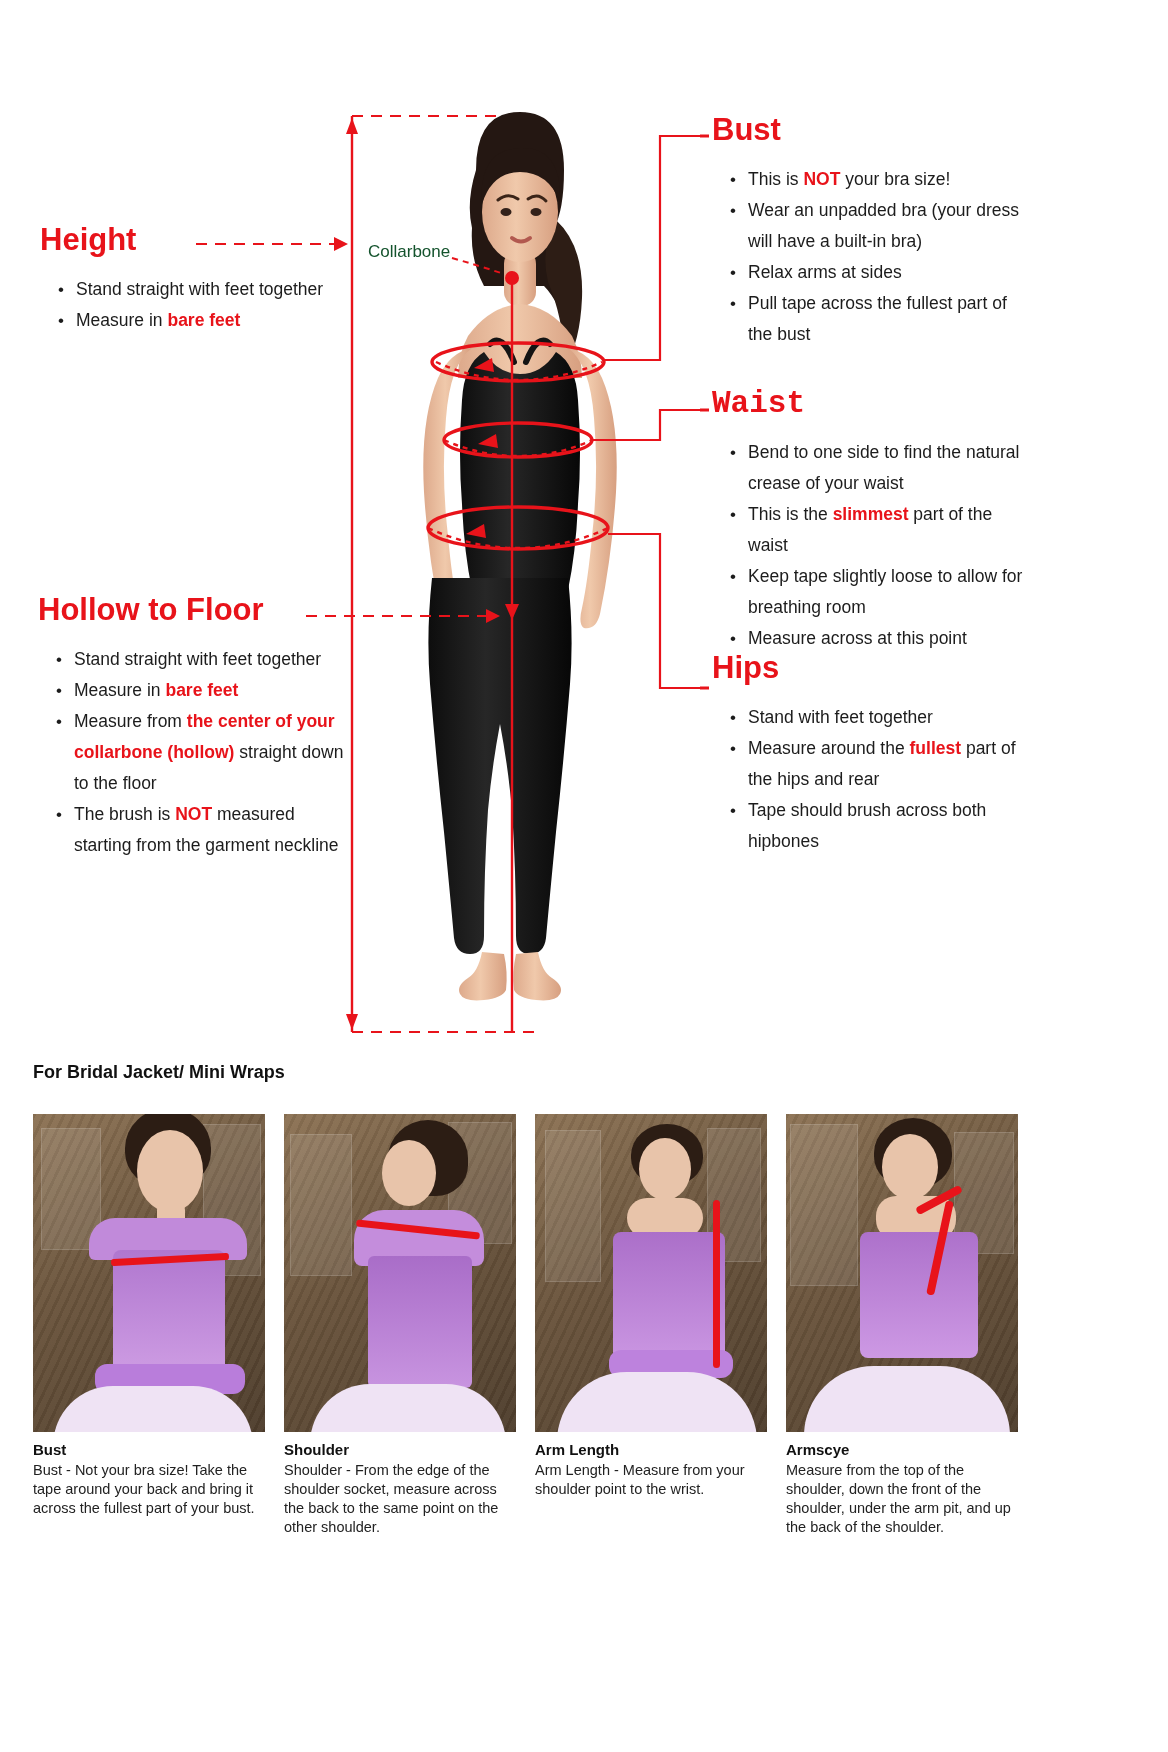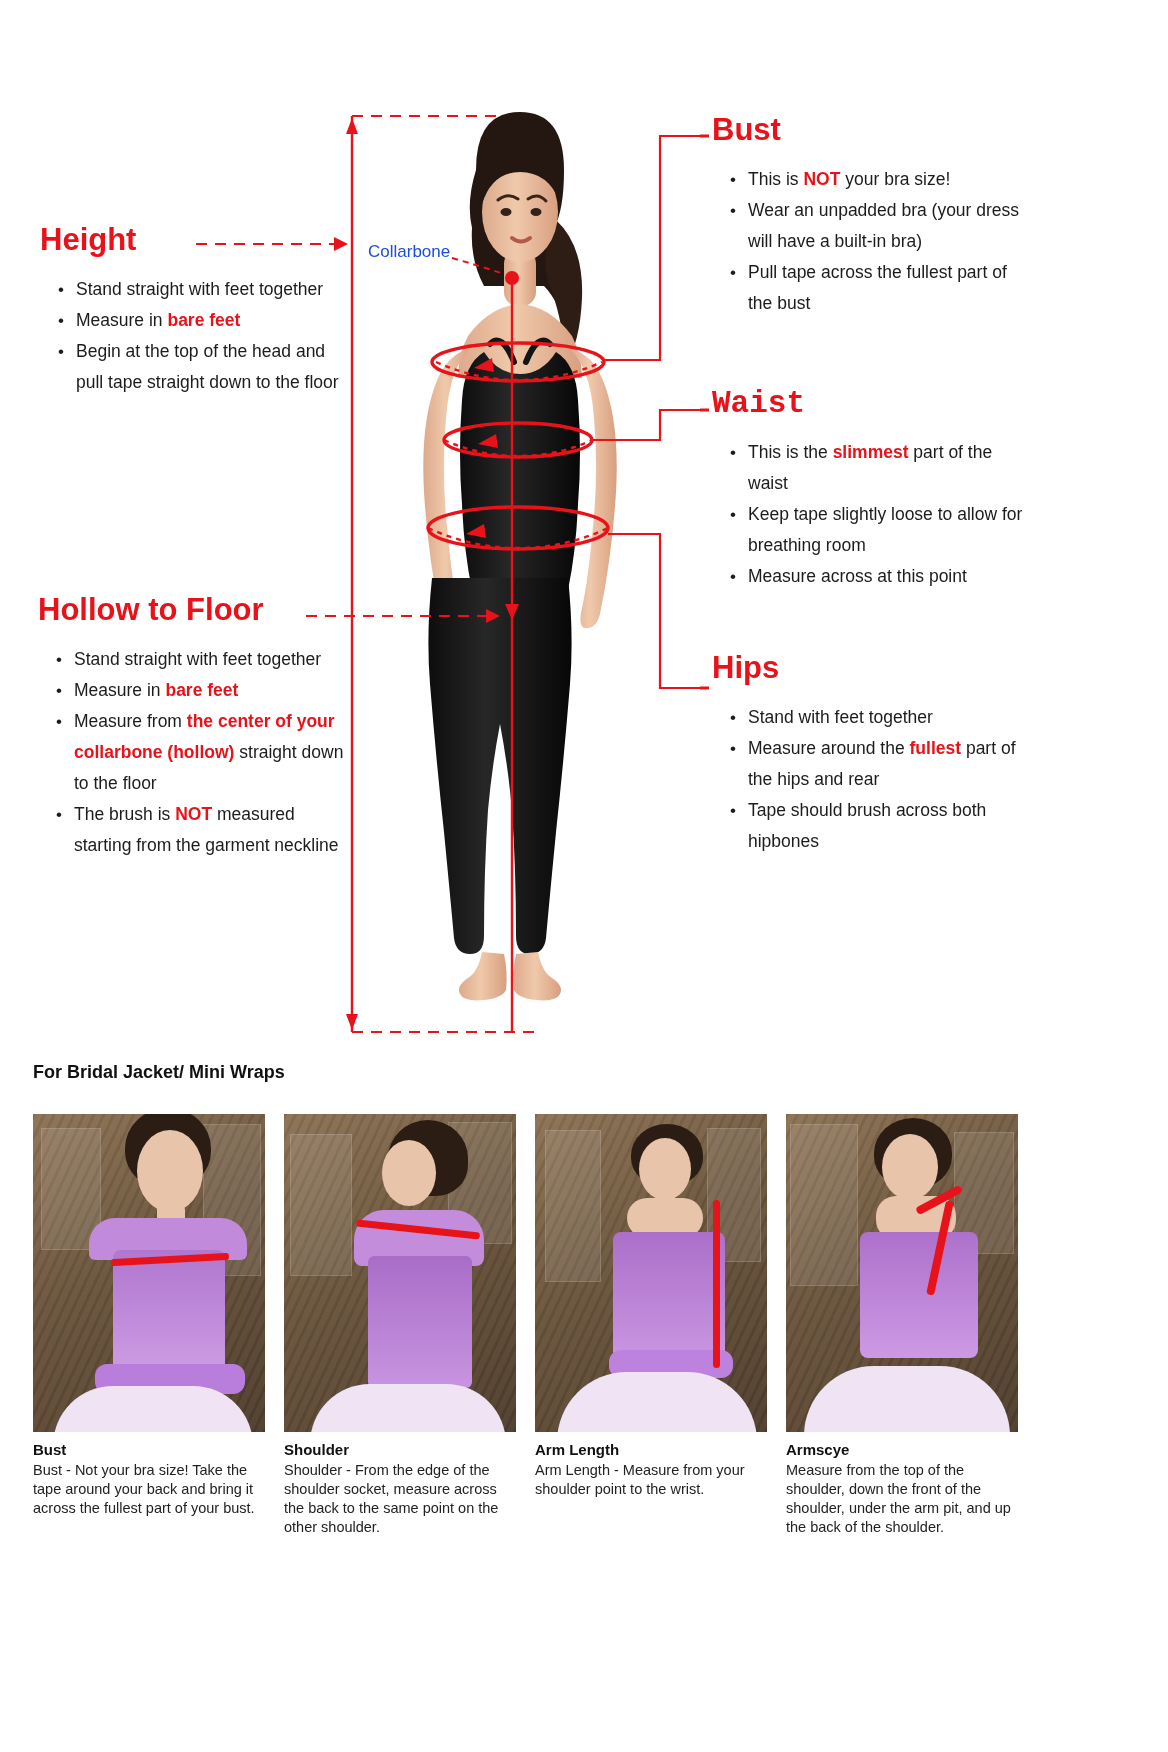--- a/index.html
+++ b/index.html
@@ -74,21 +74,21 @@
   #block-waist .sec-title { margin-bottom: 12px; font-family: Liberation Mono, monospace; }
 
   #block-hips { position: absolute; left: 712px; top: 650px; width: 330px; }
   #block-hips .sec-title { margin-bottom: 12px; }
 
   .collarbone-label {
     position: absolute;
     left: 368px;
     top: 242px;
     font-size: 17px;
-    color: #1d4ed8;
+    color: #14532d;
     font-weight: normal;
     white-space: nowrap;
   }
 
   
   .figure-wrap {
     position: absolute;
     left: 380px;
     top: 100px;
     width: 280px;
@@ -265,46 +265,47 @@
       </g>
     </svg>
 
     <div class="collarbone-label">Collarbone</div>
 
     <div id="block-height">
       <div class="sec-title">Height</div>
       <ul class="bullets">
         <li><span>Stand straight with feet together</span></li>
         <li><span>Measure in </span><span class="hl">bare feet</span></li>
-        <li><span>Begin at the top of the head and pull tape straight down to the floor</span></li>
       </ul>
     </div>
 
     <div id="block-hollow">
       <div class="sec-title">Hollow to Floor</div>
       <ul class="bullets">
         <li><span>Stand straight with feet together</span></li>
         <li><span>Measure in </span><span class="hl">bare feet</span></li>
         <li><span>Measure from </span><span class="hl">the center of your collarbone (hollow)</span><span> straight down to the floor</span></li>
         <li><span>The brush is </span><span class="hl">NOT</span><span> measured starting from the garment neckline</span></li>
       </ul>
     </div>
 
     <div id="block-bust">
       <div class="sec-title">Bust</div>
       <ul class="bullets">
         <li><span>This is </span><span class="hl">NOT</span><span> your bra size!</span></li>
         <li><span>Wear an unpadded bra (your dress will have a built-in bra)</span></li>
+        <li><span>Relax arms at sides</span></li>
         <li><span>Pull tape across the fullest part of the bust</span></li>
       </ul>
     </div>
 
     <div id="block-waist">
       <div class="sec-title">Waist</div>
       <ul class="bullets">
+        <li><span>Bend to one side to find the natural crease of your waist</span></li>
         <li><span>This is the </span><span class="hl">slimmest</span><span> part of the waist</span></li>
         <li><span>Keep tape slightly loose to allow for breathing room</span></li>
         <li><span>Measure across at this point</span></li>
       </ul>
     </div>
 
     <div id="block-hips">
       <div class="sec-title">Hips</div>
       <ul class="bullets">
         <li><span>Stand with feet together</span></li>

